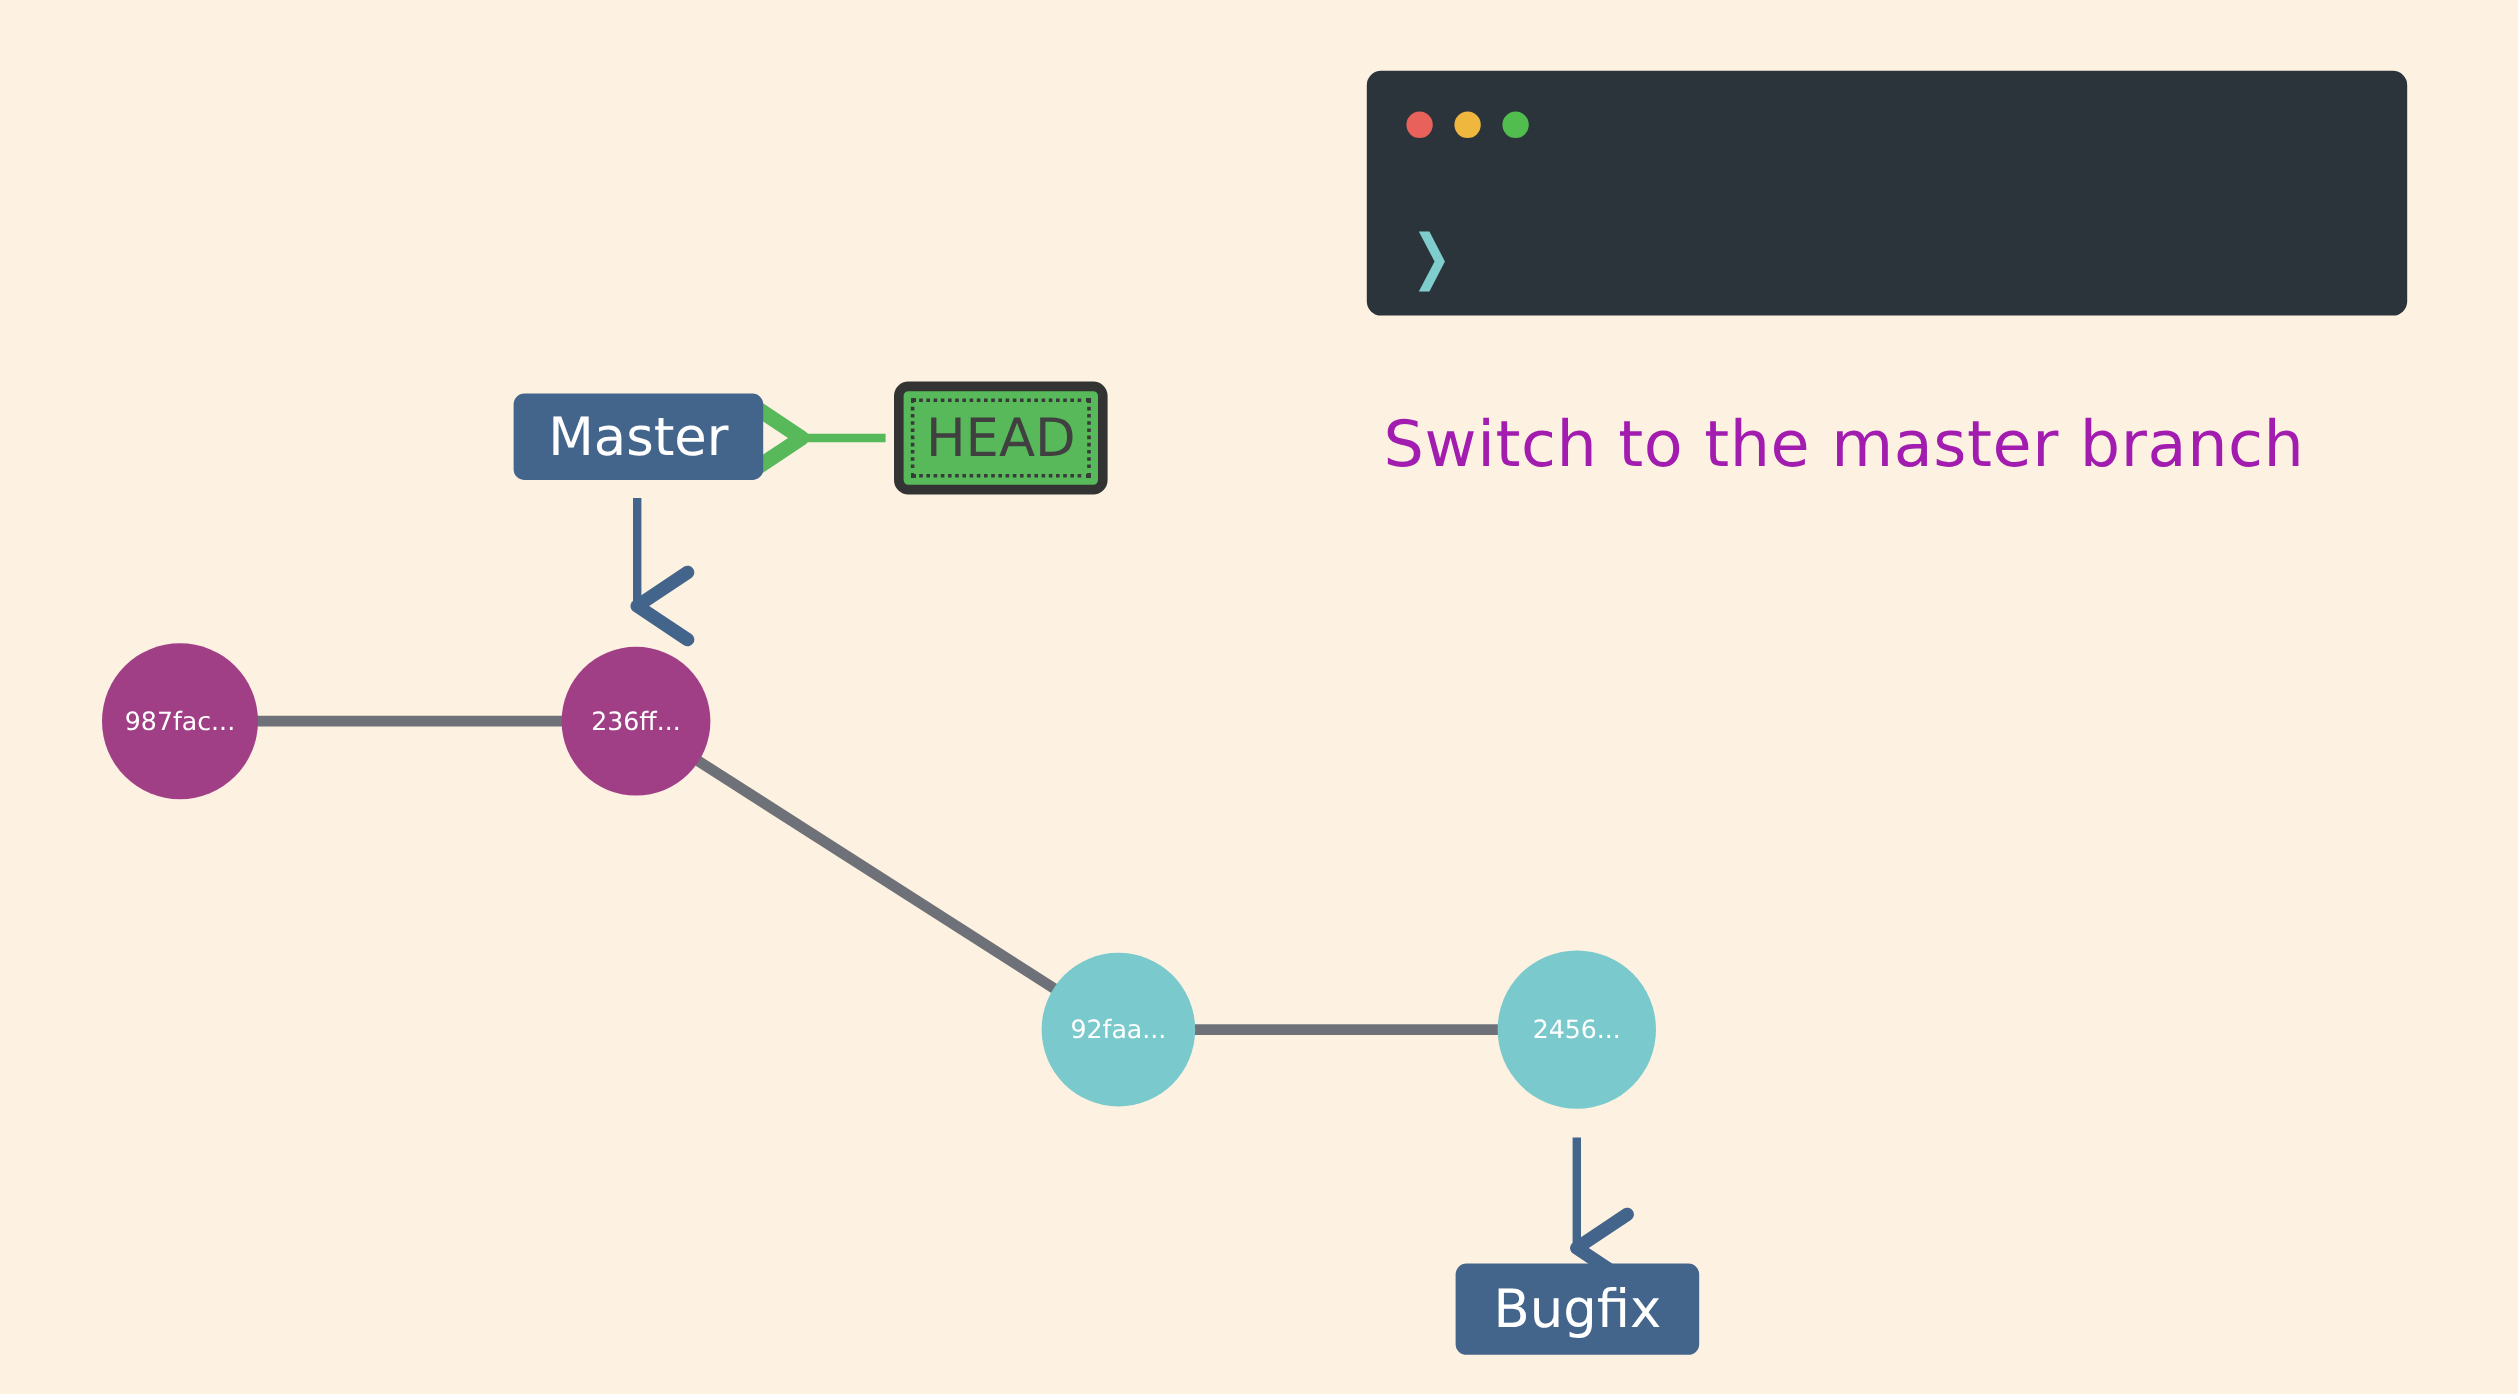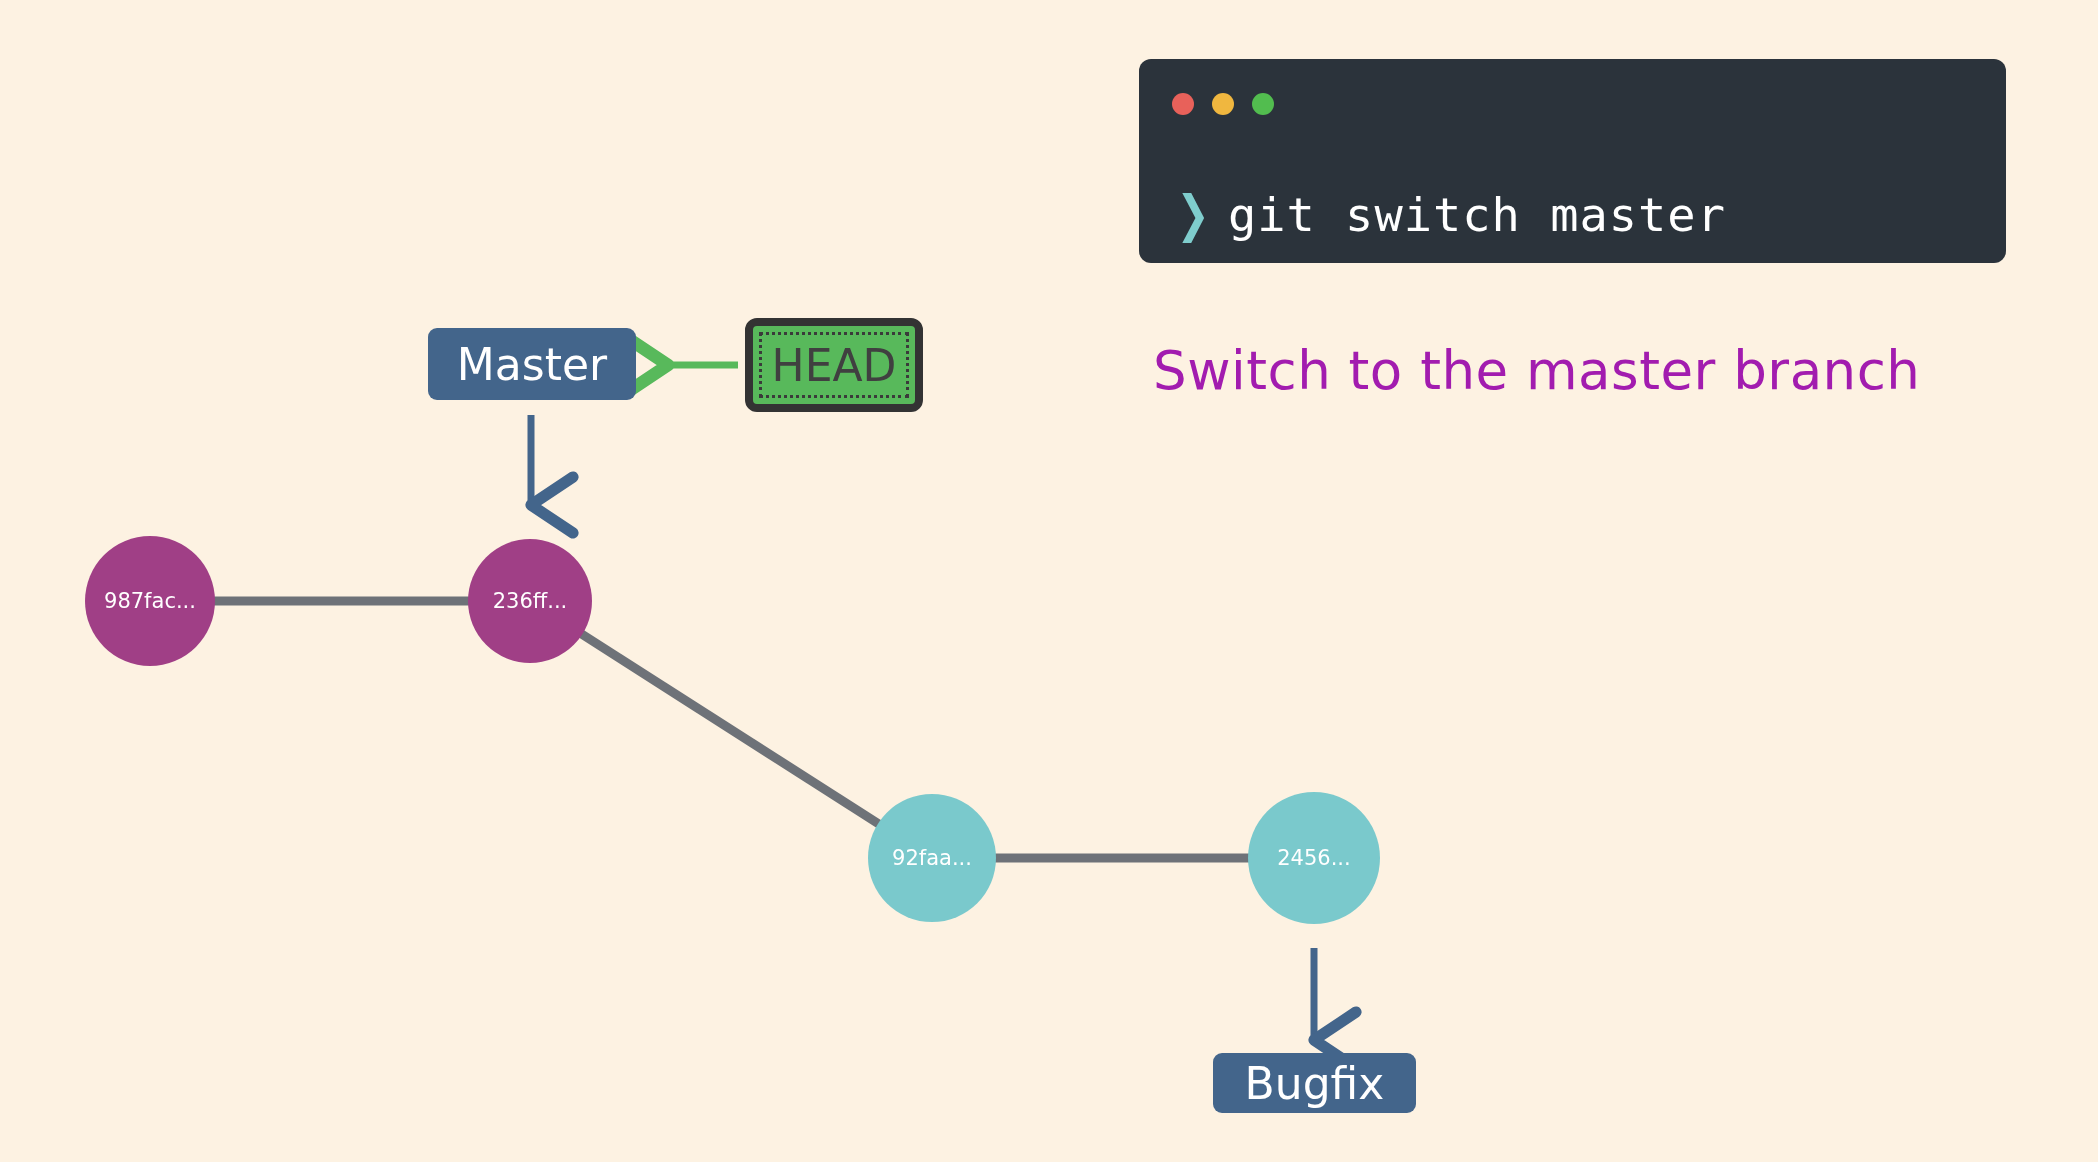--- a/index.html
+++ b/index.html
@@ -107,21 +107,21 @@
     left: 428px;
     top: 328px;
     width: 208px;
     height: 72px;
     font-size: 44px;
   }
   #branch-badge-bugfix {
     left: 1213px;
     top: 1053px;
     width: 203px;
-    height: 60px;
+    height: 76px;
     font-size: 44px;
   }
 
   
   #head-badge {
     position: absolute;
     left: 745px;
     top: 318px;
     width: 178px;
     height: 94px;
@@ -155,21 +155,20 @@
 <body>
 
 <div id="terminal-window">
   <div id="terminal-titlebar">
     <span class="traffic-dot" style="background:#e8615a"></span>
     <span class="traffic-dot" style="background:#f0b73f"></span>
     <span class="traffic-dot" style="background:#52bd4f"></span>
   </div>
   <div id="terminal-command-line">
     <span id="terminal-prompt-icon">❯</span>
-    <span id="terminal-command-text">git switch master</span>
   </div>
 </div>
 
 <div id="caption-text">Switch to the master branch</div>
 
 <svg id="commit-graph" viewBox="0 0 2098 1162">
   <defs>
     <marker id="arrow-blue-down" markerWidth="10" markerHeight="10" refX="5" refY="8" orient="auto" markerUnits="strokeWidth">
       <path d="M1,2 L5,8 L9,2" fill="none" stroke="#43658b" stroke-width="1.6" stroke-linecap="round" stroke-linejoin="round"></path>
     </marker>

